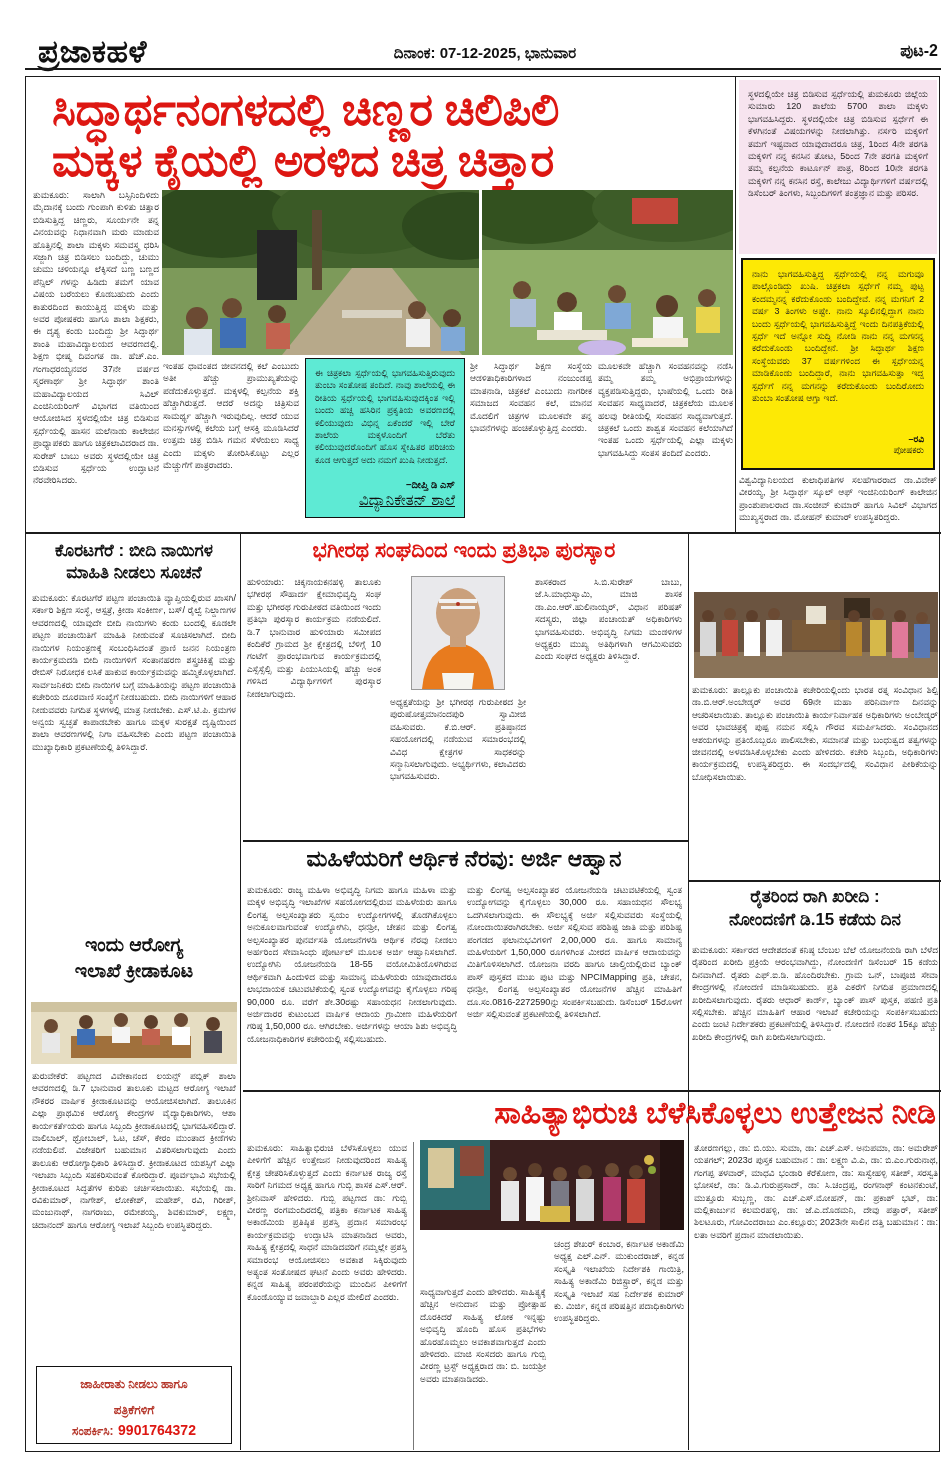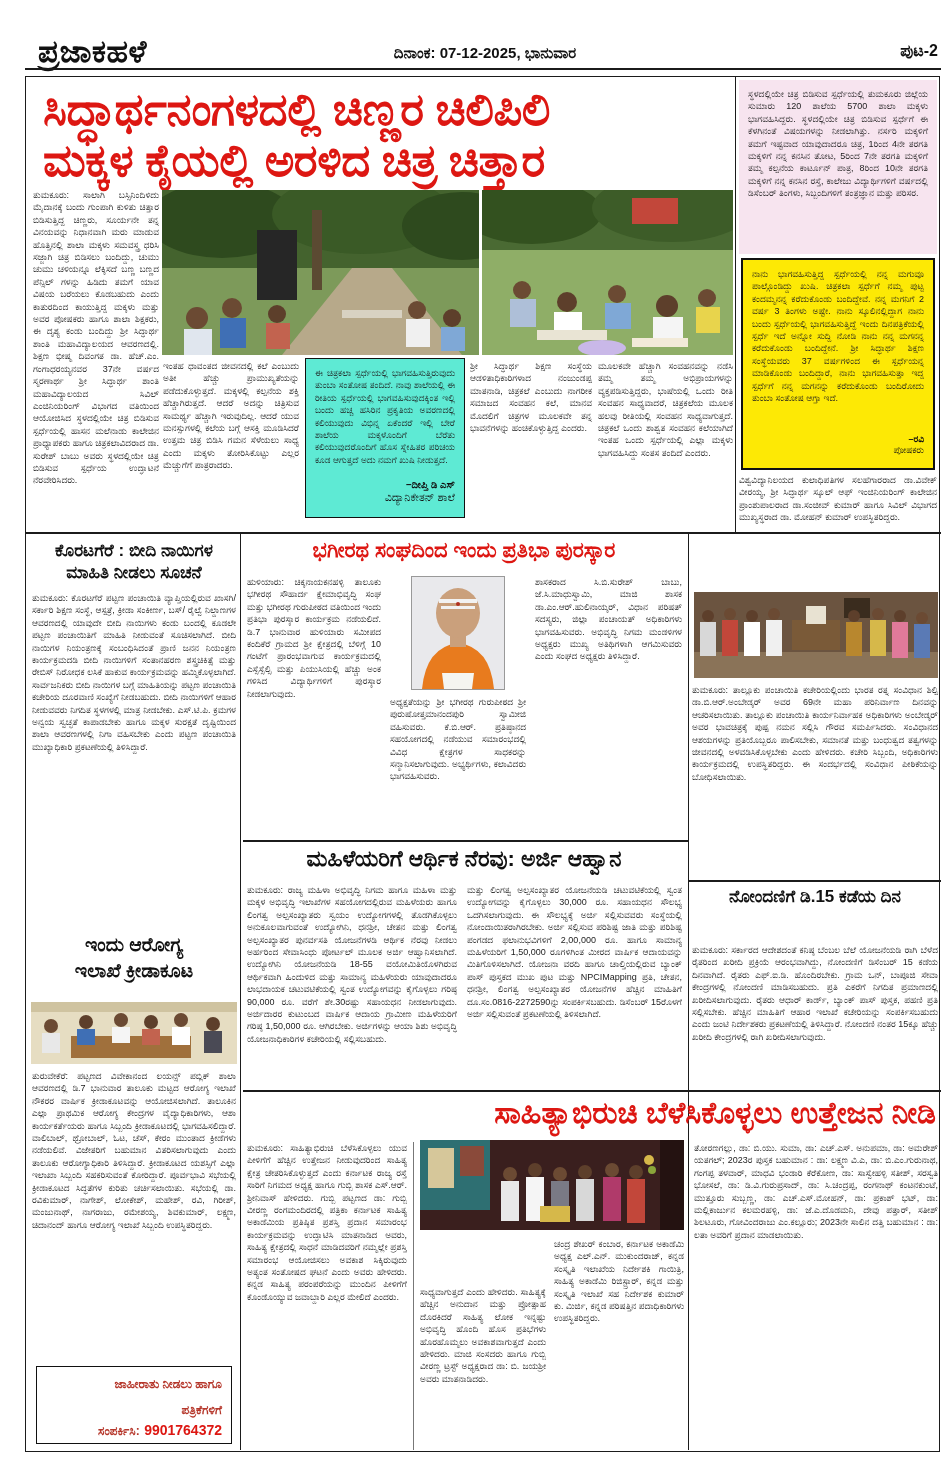--- a/index.html
+++ b/index.html
@@ -25,21 +25,21 @@
 
 <div id="page">
 
   <div class="abs masthead-title" style="left:38px;top:34px;">ಪ್ರಜಾಕಹಳೆ</div>
   <div class="abs masthead-date" style="left:340px;top:44px;width:290px;text-align:center;">ದಿನಾಂಕ: 07-12-2025, ಭಾನುವಾರ</div>
   <div class="abs masthead-page" style="left:860px;top:42px;width:78px;text-align:right;">ಪುಟ-2</div>
   <div class="abs rule-h" style="left:25px;top:68px;width:916px;"></div>
 
   <div class="abs frame" style="left:25px;top:76px;width:913px;height:1374px;"></div>
 
-  <div class="abs main-headline head-red" style="left:43px;top:84px;width:698px;">
+  <div class="abs main-headline head-red" style="left:52px;top:84px;width:698px;">
     <div>ಸಿದ್ಧಾರ್ಥನಂಗಳದಲ್ಲಿ ಚಿಣ್ಣರ ಚಿಲಿಪಿಲಿ</div>
     <div>ಮಕ್ಕಳ ಕೈಯಲ್ಲಿ ಅರಳಿದ ಚಿತ್ರ ಚಿತ್ತಾರ</div>
   </div>
 
   <div class="abs body-txt" style="left:33px;top:189px;width:126px;height:340px;">ತುಮಕೂರು: ಸಾಲಾಗಿ ಬಸ್ಸಿನಿಂದಿಳಿದು ಮೈದಾನಕ್ಕೆ ಬಂದು ಗುಂಪಾಗಿ ಕುಳಿತು ಚಿತ್ತಾರ ಬಿಡಿಸುತ್ತಿದ್ದ ಚಿಣ್ಣರು, ಸೂರ್ಯನೇ ತನ್ನ ವಿನಯವನ್ನು ನಿಧಾನವಾಗಿ ಮರು ಮಾಡುವ ಹೊತ್ತಿನಲ್ಲಿ ಶಾಲಾ ಮಕ್ಕಳು ಸಮವಸ್ತ್ರ ಧರಿಸಿ ಸಜ್ಜಾಗಿ ಚಿತ್ರ ಬಿಡಿಸಲು ಬಂದಿದ್ದು, ಚುಮು ಚುಮು ಚಳಿಯನ್ನೂ ಲೆಕ್ಕಿಸದೆ ಬಣ್ಣ ಬಣ್ಣದ ಪೆನ್ಸಿಲ್ ಗಳನ್ನು ಹಿಡಿದು ತಮಗೆ ಯಾವ ವಿಷಯ ಬರೆಯಲು ಕೊಡಬಹುದು ಎಂದು ಕಾತುರದಿಂದ ಕಾಯುತ್ತಿದ್ದ ಮಕ್ಕಳು ಮತ್ತು ಅವರ ಪೋಷಕರು ಹಾಗೂ ಶಾಲಾ ಶಿಕ್ಷಕರು, ಈ ದೃಶ್ಯ ಕಂಡು ಬಂದಿದ್ದು ಶ್ರೀ ಸಿದ್ಧಾರ್ಥ ಶಾಂತಿ ಮಹಾವಿದ್ಯಾಲಯದ ಆವರಣದಲ್ಲಿ. ಶಿಕ್ಷಣ ಭೀಷ್ಮ ದಿವಂಗತ ಡಾ. ಹೆಚ್.ಎಂ. ಗಂಗಾಧರಯ್ಯನವರ 37ನೇ ವರ್ಷದ ಸ್ಮರಣಾರ್ಥ ಶ್ರೀ ಸಿದ್ಧಾರ್ಥ ಶಾಂತಿ ಮಹಾವಿದ್ಯಾಲಯದ ಸಿವಿಲ್ ಎಂಜಿನಿಯರಿಂಗ್ ವಿಭಾಗದ ವತಿಯಿಂದ ಆಯೋಜಿಸಿದ ಸ್ಥಳದಲ್ಲಿಯೇ ಚಿತ್ರ ಬಿಡಿಸುವ ಸ್ಪರ್ಧೆಯಲ್ಲಿ ಹಾಸನ ಮಲೆನಾಡು ಕಾಲೇಜಿನ ಪ್ರಾಧ್ಯಾಪಕರು ಹಾಗೂ ಚಿತ್ರಕಲಾವಿದರಾದ ಡಾ. ಸುರೇಶ್ ಬಾಬು ಅವರು ಸ್ಥಳದಲ್ಲಿಯೇ ಚಿತ್ರ ಬಿಡಿಸುವ ಸ್ಪರ್ಧೆಯ ಉದ್ಘಾಟನೆ ನೆರವೇರಿಸಿದರು.</div>
 
   <div class="abs" style="left:162px;top:190px;width:317px;height:165px;">
     <svg width="317" height="165" viewBox="0 0 317 165" preserveAspectRatio="none">
       <rect width="317" height="165" fill="#7d9a5a"></rect>
       <rect y="0" width="317" height="78" fill="#44632e"></rect>
@@ -83,21 +83,21 @@
       <rect x="150" y="148" width="56" height="9" fill="#f2ead8"></rect>
       <ellipse cx="120" cy="158" rx="24" ry="8" fill="#c9b8e8"></ellipse>
     </svg>
   </div>
 
   <div class="abs body-txt" style="left:163px;top:360px;width:136px;height:168px;">ಇಂತಹ ಧಾವಂತದ ಜೀವನದಲ್ಲಿ ಕಲೆ ಎಂಬುದು ಅತೀ ಹೆಚ್ಚು ಪ್ರಾಮುಖ್ಯತೆಯನ್ನು ಪಡೆದುಕೊಳ್ಳುತ್ತದೆ. ಮಕ್ಕಳಲ್ಲಿ ಕಲ್ಪನೆಯ ಶಕ್ತಿ ಹೆಚ್ಚಾಗಿರುತ್ತದೆ. ಆದರೆ ಅದನ್ನು ಚಿತ್ರಿಸುವ ಸಾಮರ್ಥ್ಯ ಹೆಚ್ಚಾಗಿ ಇರುವುದಿಲ್ಲ. ಆದರೆ ಯುವ ಮನಸ್ಸುಗಳಲ್ಲಿ ಕಲೆಯ ಬಗ್ಗೆ ಆಸಕ್ತಿ ಮೂಡಿಸಿದರೆ ಉತ್ತಮ ಚಿತ್ರ ಬಿಡಿಸಿ ಗಮನ ಸೆಳೆಯಲು ಸಾಧ್ಯ ಎಂದು ಮಕ್ಕಳು ತೋರಿಸಿಕೊಟ್ಟು ಎಲ್ಲರ ಮೆಚ್ಚುಗೆಗೆ ಪಾತ್ರರಾದರು.</div>
 
   <div class="abs boxpad" style="left:305px;top:358px;width:160px;height:160px;border:1.6px solid #111;background:#5eead4;">
     <div class="body-txt" style="height:112px;">ಈ ಚಿತ್ರಕಲಾ ಸ್ಪರ್ಧೆಯಲ್ಲಿ ಭಾಗವಹಿಸುತ್ತಿರುವುದು ತುಂಬಾ ಸಂತೋಷ ತಂದಿದೆ. ನಾವು ಶಾಲೆಯಲ್ಲಿ ಈ ರೀತಿಯ ಸ್ಪರ್ಧೆಯಲ್ಲಿ ಭಾಗವಹಿಸುವುದಕ್ಕಿಂತ ಇಲ್ಲಿ ಬಂದು ಹಚ್ಚ ಹಸಿರಿನ ಪ್ರಕೃತಿಯ ಅವರಣದಲ್ಲಿ ಕಲಿಯುವುದು ವಿಭಿನ್ನ ಏಕೆಂದರೆ ಇಲ್ಲಿ ಬೇರೆ ಶಾಲೆಯ ಮಕ್ಕಳೊಂದಿಗೆ ಬೆರೆತು ಕಲಿಯುವುದರೊಂದಿಗೆ ಹೊಸ ಸ್ನೇಹಿತರ ಪರಿಚಯ ಕೂಡ ಆಗುತ್ತದೆ ಅದು ನಮಗೆ ಖುಷಿ ನೀಡುತ್ತದೆ.</div>
     <div class="sign" style="font-size:10px;">–ದೀಪ್ತಿ ಡಿ ಎಸ್</div>
-    <div class="sign" style="font-size:11px;font-weight:normal;">ವಿದ್ಯಾನಿಕೇತನ್ ಶಾಲೆ</div>
+    <div class="sign" style="font-size:15px;font-weight:normal;text-decoration:underline;">ವಿದ್ಯಾನಿಕೇತನ್ ಶಾಲೆ</div>
   </div>
 
   <div class="abs body-txt" style="left:470px;top:360px;width:122px;height:168px;">ಶ್ರೀ ಸಿದ್ಧಾರ್ಥ ಶಿಕ್ಷಣ ಸಂಸ್ಥೆಯ ಆಡಳಿತಾಧಿಕಾರಿಗಳಾದ ನಂಜುಂಡಪ್ಪ ಮಾತನಾಡಿ, ಚಿತ್ರಕಲೆ ಎಂಬುದು ನಾಗರೀಕ ಸಮಾಜದ ಸಂವಹನ ಕಲೆ, ಮಾನವ ಮೊದಲಿಗೆ ಚಿತ್ರಗಳ ಮೂಲಕವೇ ತನ್ನ ಭಾವನೆಗಳನ್ನು ಹಂಚಿಕೊಳ್ಳುತ್ತಿದ್ದ ಎಂದರು.</div>
   <div class="abs body-txt" style="left:598px;top:360px;width:135px;height:168px;">ಮೂಲಕವೇ ಹೆಚ್ಚಾಗಿ ಸಂವಹನವನ್ನು ನಡೆಸಿ ತಮ್ಮ ತಮ್ಮ ಅಭಿಪ್ರಾಯಗಳನ್ನು ವ್ಯಕ್ತಪಡಿಸುತ್ತಿದ್ದರು, ಭಾಷೆಯಲ್ಲಿ ಒಂದು ರೀತಿ ಸಂವಹನ ಸಾಧ್ಯವಾದರೆ, ಚಿತ್ರಕಲೆಯ ಮೂಲಕ ಹಲವು ರೀತಿಯಲ್ಲಿ ಸಂವಹನ ಸಾಧ್ಯವಾಗುತ್ತದೆ. ಚಿತ್ರಕಲೆ ಒಂದು ಶಾಶ್ವತ ಸಂವಹನ ಕಲೆಯಾಗಿದೆ ಇಂತಹ ಒಂದು ಸ್ಪರ್ಧೆಯಲ್ಲಿ ಎಲ್ಲಾ ಮಕ್ಕಳು ಭಾಗವಹಿಸಿದ್ದು ಸಂತಸ ತಂದಿದೆ ಎಂದರು.</div>
 
   <div class="abs rule-v" style="left:735px;top:76px;height:456px;"></div>
 
   <div class="abs boxpad body-txt" style="left:739px;top:80px;width:198px;height:174px;background:#f7e4ef;">ಸ್ಥಳದಲ್ಲಿಯೇ ಚಿತ್ರ ಬಿಡಿಸುವ ಸ್ಪರ್ಧೆಯಲ್ಲಿ ತುಮಕೂರು ಜಿಲ್ಲೆಯ ಸುಮಾರು 120 ಶಾಲೆಯ 5700 ಶಾಲಾ ಮಕ್ಕಳು ಭಾಗವಹಿಸಿದ್ದರು. ಸ್ಥಳದಲ್ಲಿಯೇ ಚಿತ್ರ ಬಿಡಿಸುವ ಸ್ಪರ್ಧೆಗೆ ಈ ಕೆಳಗಿನಂತೆ ವಿಷಯಗಳನ್ನು ನೀಡಲಾಗಿತ್ತು. ನರ್ಸರಿ ಮಕ್ಕಳಿಗೆ ತಮಗೆ ಇಷ್ಟವಾದ ಯಾವುದಾದರೂ ಚಿತ್ರ, 1ರಿಂದ 4ನೇ ತರಗತಿ ಮಕ್ಕಳಿಗೆ ನನ್ನ ಕನಸಿನ ತೋಟ, 5ರಿಂದ 7ನೇ ತರಗತಿ ಮಕ್ಕಳಿಗೆ ತಮ್ಮ ಕಲ್ಪನೆಯ ಕಾರ್ಟೂನ್ ಪಾತ್ರ, 8ರಿಂದ 10ನೇ ತರಗತಿ ಮಕ್ಕಳಿಗೆ ನನ್ನ ಕನಸಿನ ರಸ್ತೆ, ಕಾಲೇಜು ವಿದ್ಯಾರ್ಥಿಗಳಿಗೆ ವರ್ಷದಲ್ಲಿ ಡಿಸೆಂಬರ್ ತಿಂಗಳು, ಸಿಬ್ಬಂದಿಗಳಿಗೆ ತಂತ್ರಜ್ಞಾನ ಮತ್ತು ಪರಿಸರ.</div>
 
   <div class="abs boxpad" style="left:741px;top:258px;width:194px;height:212px;border:2px solid #111;background:#fde905;">
@@ -136,21 +136,21 @@
       <circle cx="120" cy="20" r="7" fill="#5d3f2b"></circle>
         <rect x="111" y="27" width="18" height="16" fill="#c2634f"></rect>
       <circle cx="150" cy="18" r="7" fill="#6b4a33"></circle>
         <rect x="141" y="25" width="18" height="18" fill="#ffffff"></rect>
       <circle cx="182" cy="22" r="7" fill="#5d3f2b"></circle>
         <rect x="173" y="29" width="18" height="22" fill="#4a4a55"></rect>
     </svg>
   </div>
   <div class="abs body-txt" style="left:32px;top:1070px;width:204px;height:288px;">ತುರುವೇಕೆರೆ: ಪಟ್ಟಣದ ವಿವೇಕಾನಂದ ಲಯನ್ಸ್ ಪಬ್ಲಿಕ್ ಶಾಲಾ ಆವರಣದಲ್ಲಿ ಡಿ.7 ಭಾನುವಾರ ತಾಲೂಕು ಮಟ್ಟದ ಆರೋಗ್ಯ ಇಲಾಖೆ ನೌಕರರ ವಾರ್ಷಿಕ ಕ್ರೀಡಾಕೂಟವನ್ನು ಆಯೋಜಿಸಲಾಗಿದೆ. ತಾಲೂಕಿನ ಎಲ್ಲಾ ಪ್ರಾಥಮಿಕ ಆರೋಗ್ಯ ಕೇಂದ್ರಗಳ ವೈದ್ಯಾಧಿಕಾರಿಗಳು, ಆಶಾ ಕಾರ್ಯಕರ್ತೆಯರು ಹಾಗೂ ಸಿಬ್ಬಂದಿ ಕ್ರೀಡಾಕೂಟದಲ್ಲಿ ಭಾಗವಹಿಸಲಿದ್ದಾರೆ. ವಾಲಿಬಾಲ್, ಥ್ರೋಬಾಲ್, ಓಟ, ಚೆಸ್, ಕೇರಂ ಮುಂತಾದ ಕ್ರೀಡೆಗಳು ನಡೆಯಲಿವೆ. ವಿಜೇತರಿಗೆ ಬಹುಮಾನ ವಿತರಿಸಲಾಗುವುದು ಎಂದು ತಾಲೂಕು ಆರೋಗ್ಯಾಧಿಕಾರಿ ತಿಳಿಸಿದ್ದಾರೆ. ಕ್ರೀಡಾಕೂಟದ ಯಶಸ್ಸಿಗೆ ಎಲ್ಲಾ ಇಲಾಖಾ ಸಿಬ್ಬಂದಿ ಸಹಕರಿಸುವಂತೆ ಕೋರಿದ್ದಾರೆ. ಪೂರ್ವಭಾವಿ ಸಭೆಯಲ್ಲಿ ಕ್ರೀಡಾಕೂಟದ ಸಿದ್ಧತೆಗಳ ಕುರಿತು ಚರ್ಚಿಸಲಾಯಿತು. ಸಭೆಯಲ್ಲಿ ಡಾ. ರವಿಕುಮಾರ್, ನಾಗೇಶ್, ಲೋಕೇಶ್, ಮಹೇಶ್, ರವಿ, ಗಿರೀಶ್, ಮಂಜುನಾಥ್, ನಾಗರಾಜು, ರಮೇಶಯ್ಯ, ಶಿವಕುಮಾರ್, ಲಕ್ಷ್ಮಣ, ಚಿದಾನಂದ್ ಹಾಗೂ ಆರೋಗ್ಯ ಇಲಾಖೆ ಸಿಬ್ಬಂದಿ ಉಪಸ್ಥಿತರಿದ್ದರು.</div>
 
-  <div class="abs boxpad" style="left:36px;top:1366px;width:196px;height:78px;border:1.6px solid #111;text-align:right;">
+  <div class="abs boxpad" style="left:36px;top:1366px;width:196px;height:78px;border:1.6px solid #111;text-align:center;">
     <div style="font-size:12px;font-weight:bold;color:#b5362a;margin-top:2px;">ಜಾಹೀರಾತು ನೀಡಲು ಹಾಗೂ</div>
     <div style="font-size:12px;font-weight:bold;color:#b5362a;margin-top:12px;">ಪತ್ರಿಕೆಗಳಿಗೆ</div>
     <div style="margin-top:4px;">
       <span style="font-size:12px;font-weight:bold;color:#b5362a;">ಸಂಪರ್ಕಿಸಿ:</span>
       <span style="font-size:14px;font-weight:bold;color:#dd1712;">9901764372</span>
     </div>
   </div>
 
   <div class="abs head-red" style="left:246px;top:538px;width:436px;font-size:21px;text-align:center;">ಭಗೀರಥ ಸಂಘದಿಂದ ಇಂದು ಪ್ರತಿಭಾ ಪುರಸ್ಕಾರ</div>
   <div class="abs body-txt" style="left:247px;top:576px;width:134px;height:260px;">ಹುಳಿಯಾರು: ಚಿಕ್ಕನಾಯಕನಹಳ್ಳಿ ತಾಲೂಕು ಭಗೀರಥ ಸೌಹಾರ್ದ ಕ್ಷೇಮಾಭಿವೃದ್ಧಿ ಸಂಘ ಮತ್ತು ಭಗೀರಥ ಗುರುಪೀಠದ ವತಿಯಿಂದ ಇಂದು ಪ್ರತಿಭಾ ಪುರಸ್ಕಾರ ಕಾರ್ಯಕ್ರಮ ನಡೆಯಲಿದೆ. ಡಿ.7 ಭಾನುವಾರ ಹುಳಿಯಾರು ಸಮೀಪದ ಕಂದಿಕೆರೆ ಗ್ರಾಮದ ಶ್ರೀ ಕ್ಷೇತ್ರದಲ್ಲಿ ಬೆಳಿಗ್ಗೆ 10 ಗಂಟೆಗೆ ಪ್ರಾರಂಭವಾಗುವ ಕಾರ್ಯಕ್ರಮದಲ್ಲಿ ಎಸ್ಸೆಸ್ಸೆಲ್ಸಿ ಮತ್ತು ಪಿಯುಸಿಯಲ್ಲಿ ಹೆಚ್ಚು ಅಂಕ ಗಳಿಸಿದ ವಿದ್ಯಾರ್ಥಿಗಳಿಗೆ ಪುರಸ್ಕಾರ ನೀಡಲಾಗುವುದು.</div>
@@ -202,20 +202,21 @@
         <rect x="198" y="30" width="16" height="36" fill="#e07a9a"></rect>
       <circle cx="228" cy="26" r="6" fill="#6b4a33"></circle>
         <rect x="220" y="32" width="16" height="34" fill="#5a7ab5"></rect>
     </svg>
   </div>
   <div class="abs body-txt" style="left:692px;top:684px;width:246px;height:190px;">ತುಮಕೂರು: ತಾಲ್ಲೂಕು ಪಂಚಾಯಿತಿ ಕಚೇರಿಯಲ್ಲಿಂದು ಭಾರತ ರತ್ನ ಸಂವಿಧಾನ ಶಿಲ್ಪಿ ಡಾ.ಬಿ.ಆರ್.ಅಂಬೇಡ್ಕರ್ ಅವರ 69ನೇ ಮಹಾ ಪರಿನಿರ್ವಾಣ ದಿನವನ್ನು ಆಚರಿಸಲಾಯಿತು. ತಾಲ್ಲೂಕು ಪಂಚಾಯಿತಿ ಕಾರ್ಯನಿರ್ವಾಹಕ ಅಧಿಕಾರಿಗಳು ಅಂಬೇಡ್ಕರ್ ಅವರ ಭಾವಚಿತ್ರಕ್ಕೆ ಪುಷ್ಪ ನಮನ ಸಲ್ಲಿಸಿ ಗೌರವ ಸಮರ್ಪಿಸಿದರು. ಸಂವಿಧಾನದ ಆಶಯಗಳನ್ನು ಪ್ರತಿಯೊಬ್ಬರೂ ಪಾಲಿಸಬೇಕು, ಸಮಾನತೆ ಮತ್ತು ಬಂಧುತ್ವದ ತತ್ವಗಳನ್ನು ಜೀವನದಲ್ಲಿ ಅಳವಡಿಸಿಕೊಳ್ಳಬೇಕು ಎಂದು ಹೇಳಿದರು. ಕಚೇರಿ ಸಿಬ್ಬಂದಿ, ಅಧಿಕಾರಿಗಳು ಕಾರ್ಯಕ್ರಮದಲ್ಲಿ ಉಪಸ್ಥಿತರಿದ್ದರು. ಈ ಸಂದರ್ಭದಲ್ಲಿ ಸಂವಿಧಾನ ಪೀಠಿಕೆಯನ್ನು ಬೋಧಿಸಲಾಯಿತು.</div>
 
   <div class="abs rule-h" style="left:688px;top:880px;width:253px;"></div>
 
   <div class="abs head-black" style="left:692px;top:886px;width:246px;font-size:17px;line-height:1.35;">
+    <div>ರೈತರಿಂದ ರಾಗಿ ಖರೀದಿ :</div>
     <div>ನೋಂದಣಿಗೆ ಡಿ.15 ಕಡೆಯ ದಿನ</div>
   </div>
   <div class="abs body-txt" style="left:692px;top:944px;width:246px;height:140px;">ತುಮಕೂರು: ಸರ್ಕಾರದ ಆದೇಶದಂತೆ ಕನಿಷ್ಠ ಬೆಂಬಲ ಬೆಲೆ ಯೋಜನೆಯಡಿ ರಾಗಿ ಬೆಳೆದ ರೈತರಿಂದ ಖರೀದಿ ಪ್ರಕ್ರಿಯೆ ಆರಂಭವಾಗಿದ್ದು, ನೋಂದಣಿಗೆ ಡಿಸೆಂಬರ್ 15 ಕಡೆಯ ದಿನವಾಗಿದೆ. ರೈತರು ಎಫ್.ಐ.ಡಿ. ಹೊಂದಿರಬೇಕು. ಗ್ರಾಮ ಒನ್, ಬಾಪೂಜಿ ಸೇವಾ ಕೇಂದ್ರಗಳಲ್ಲಿ ನೋಂದಣಿ ಮಾಡಿಸಬಹುದು. ಪ್ರತಿ ಎಕರೆಗೆ ನಿಗದಿತ ಪ್ರಮಾಣದಲ್ಲಿ ಖರೀದಿಸಲಾಗುವುದು. ರೈತರು ಆಧಾರ್ ಕಾರ್ಡ್, ಬ್ಯಾಂಕ್ ಪಾಸ್ ಪುಸ್ತಕ, ಪಹಣಿ ಪ್ರತಿ ಸಲ್ಲಿಸಬೇಕು. ಹೆಚ್ಚಿನ ಮಾಹಿತಿಗೆ ಆಹಾರ ಇಲಾಖೆ ಕಚೇರಿಯನ್ನು ಸಂಪರ್ಕಿಸಬಹುದು ಎಂದು ಜಂಟಿ ನಿರ್ದೇಶಕರು ಪ್ರಕಟಣೆಯಲ್ಲಿ ತಿಳಿಸಿದ್ದಾರೆ. ನೋಂದಣಿ ನಂತರ 15ಕ್ಕೂ ಹೆಚ್ಚು ಖರೀದಿ ಕೇಂದ್ರಗಳಲ್ಲಿ ರಾಗಿ ಖರೀದಿಸಲಾಗುವುದು.</div>
 
   <div class="abs head-red" style="left:248px;top:1096px;width:688px;font-size:30px;text-align:right;">ಸಾಹಿತ್ಯಾಭಿರುಚಿ ಬೆಳೆಸಿಕೊಳ್ಳಲು ಉತ್ತೇಜನ ನೀಡಿ</div>
 
   <div class="abs body-txt" style="left:247px;top:1142px;width:160px;height:308px;">ತುಮಕೂರು: ಸಾಹಿತ್ಯಾಭಿರುಚಿ ಬೆಳೆಸಿಕೊಳ್ಳಲು ಯುವ ಪೀಳಿಗೆಗೆ ಹೆಚ್ಚಿನ ಉತ್ತೇಜನ ನೀಡುವುದರಿಂದ ಸಾಹಿತ್ಯ ಕ್ಷೇತ್ರ ಚೇತರಿಸಿಕೊಳ್ಳುತ್ತದೆ ಎಂದು ಕರ್ನಾಟಕ ರಾಜ್ಯ ರಸ್ತೆ ಸಾರಿಗೆ ನಿಗಮದ ಅಧ್ಯಕ್ಷ ಹಾಗೂ ಗುಬ್ಬಿ ಶಾಸಕ ಎಸ್.ಆರ್. ಶ್ರೀನಿವಾಸ್ ಹೇಳಿದರು. ಗುಬ್ಬಿ ಪಟ್ಟಣದ ಡಾ: ಗುಬ್ಬಿ ವೀರಣ್ಣ ರಂಗಮಂದಿರದಲ್ಲಿ ಪತ್ರಿಕಾ ಕರ್ನಾಟಕ ಸಾಹಿತ್ಯ ಅಕಾಡೆಮಿಯ ಪ್ರತಿಷ್ಠಿತ ಪ್ರಶಸ್ತಿ ಪ್ರದಾನ ಸಮಾರಂಭ ಕಾರ್ಯಕ್ರಮವನ್ನು ಉದ್ಘಾಟಿಸಿ ಮಾತನಾಡಿದ ಅವರು, ಸಾಹಿತ್ಯ ಕ್ಷೇತ್ರದಲ್ಲಿ ಸಾಧನೆ ಮಾಡಿದವರಿಗೆ ನಮ್ಮಲ್ಲೇ ಪ್ರಶಸ್ತಿ ಸಮಾರಂಭ ಆಯೋಜಿಸಲು ಅವಕಾಶ ಸಿಕ್ಕಿರುವುದು ಅತ್ಯಂತ ಸಂತೋಷದ ಘಟನೆ ಎಂದು ಅವರು ಹೇಳಿದರು. ಕನ್ನಡ ಸಾಹಿತ್ಯ ಪರಂಪರೆಯನ್ನು ಮುಂದಿನ ಪೀಳಿಗೆಗೆ ಕೊಂಡೊಯ್ಯುವ ಜವಾಬ್ದಾರಿ ಎಲ್ಲರ ಮೇಲಿದೆ ಎಂದರು.</div>
   <div class="abs rule-v" style="left:413px;top:1142px;height:308px;background:#777;width:1px;"></div>
 
   <div class="abs" style="left:420px;top:1140px;width:264px;height:90px;">

